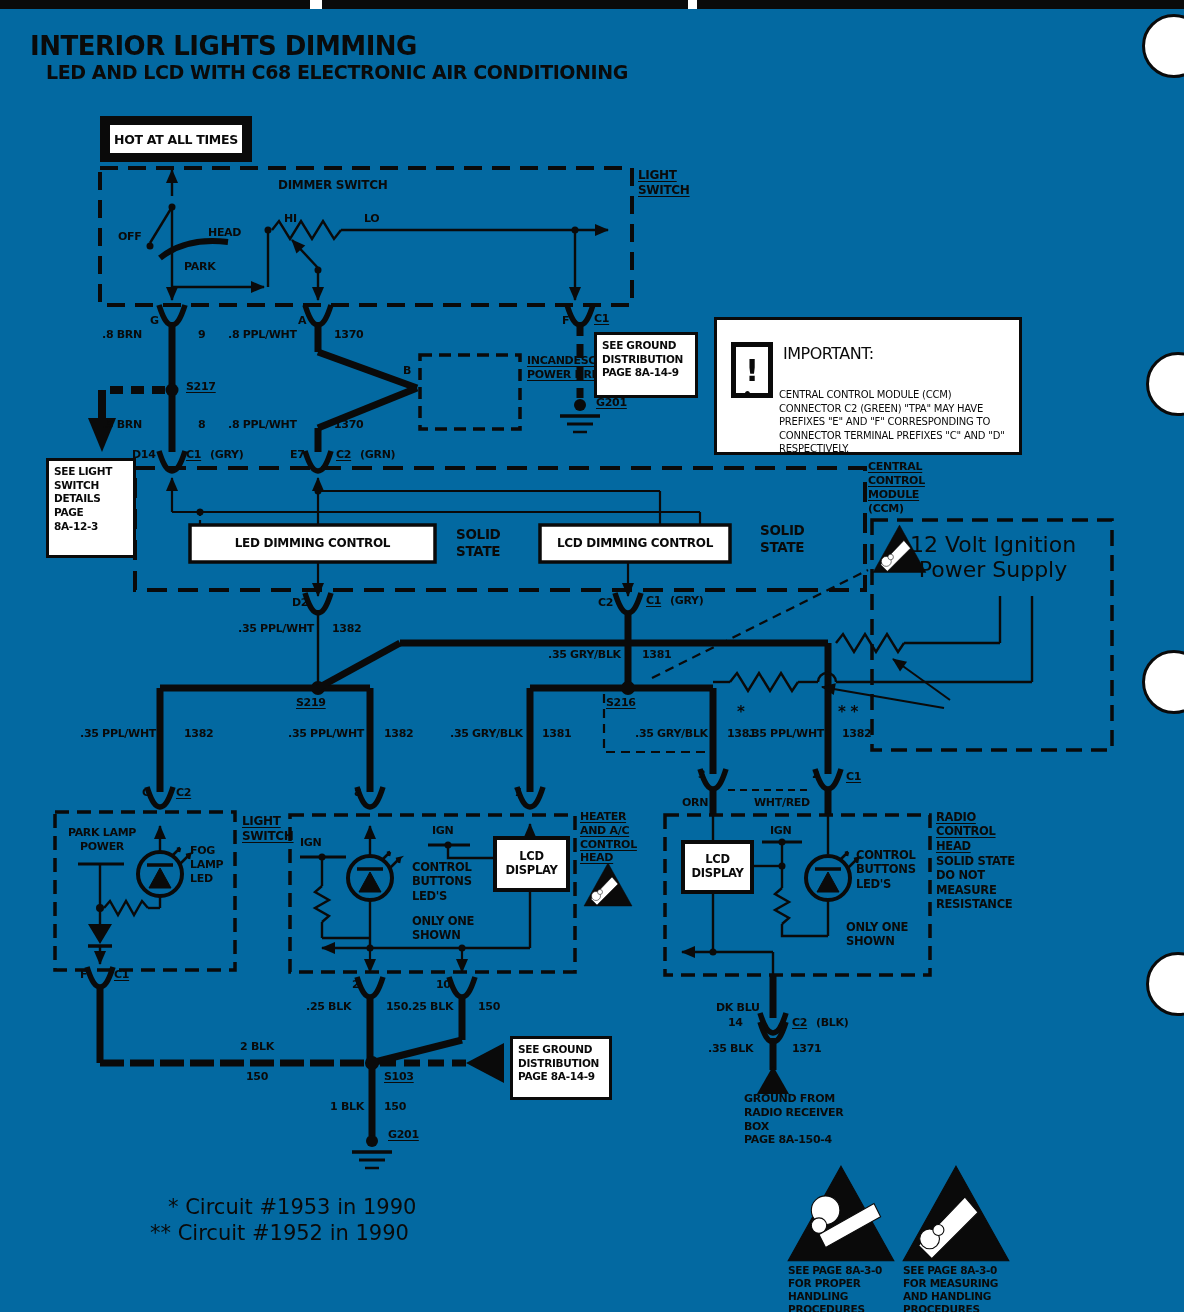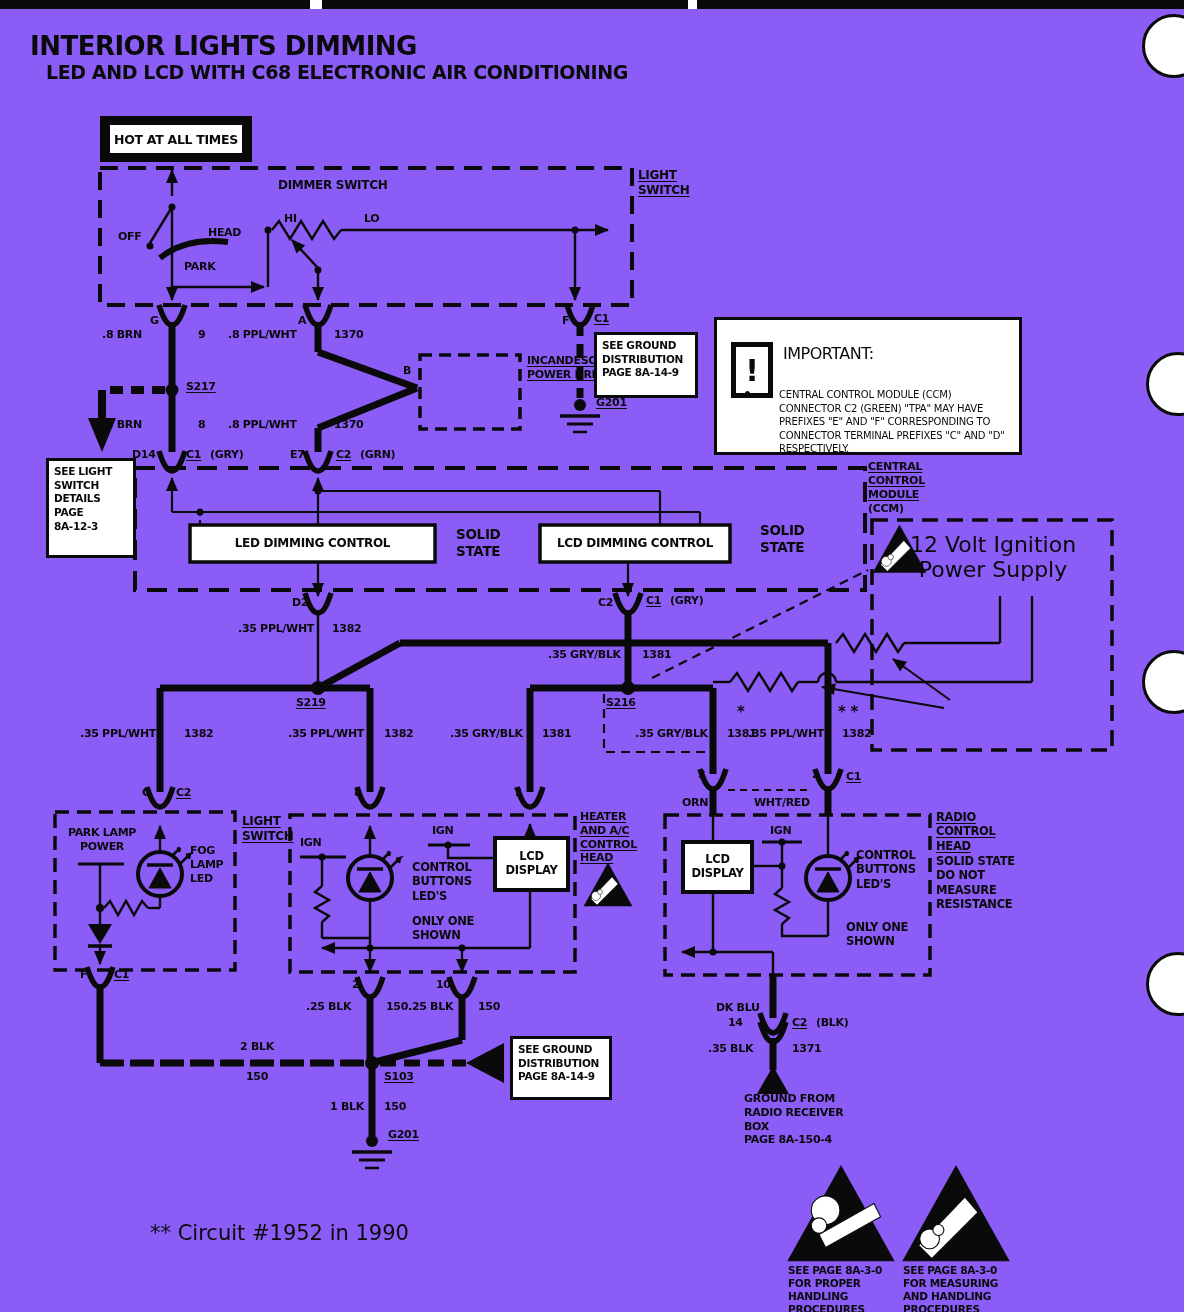--- a/index.html
+++ b/index.html
@@ -1,16 +1,16 @@
 <!DOCTYPE html>
 <html><head>
 <meta charset="utf-8">
 <style>
   html,body{margin:0;padding:0;background:#e8e8e8}
-  .canvas{position:relative;width:1184px;height:1312px;background:#8b5cf6;overflow:hidden;
+  .canvas{position:relative;width:1184px;height:1312px;background:#0369a1;overflow:hidden;
           font-family:"DejaVu Sans",sans-serif;color:#0a0a0a}
   .lbl{position:absolute;font-weight:bold;font-size:11px;letter-spacing:-0.3px;
        white-space:pre-line;line-height:1.25;color:#0a0a0a}
   .u{text-decoration:underline;text-underline-offset:2px}
   .ctr{text-align:center}
   .big{font-weight:normal;font-size:22px;letter-spacing:0;line-height:1.15}
   .note{font-weight:normal;font-size:20px;letter-spacing:0}
   .boxlbl{position:absolute;display:flex;align-items:center;justify-content:center;
           font-weight:bold;font-size:12px;text-align:center;letter-spacing:-0.3px;white-space:pre-line;line-height:1.2}
   .solidbox{position:absolute;border:3px solid #0a0a0a;background:#fff;
@@ -426,20 +426,21 @@
   <div class="lbl" style="left:240px;top:1040px">2 BLK</div>
   <div class="lbl" style="left:246px;top:1070px">150</div>
   <div class="lbl u" style="left:384px;top:1070px">S103</div>
   <div class="solidbox" style="left:510px;top:1036px;width:86px;height:50px">SEE GROUND
 DISTRIBUTION
 PAGE 8A-14-9</div>
   <div class="lbl" style="left:330px;top:1100px">1 BLK</div>
   <div class="lbl" style="left:384px;top:1100px">150</div>
   <div class="lbl u" style="left:388px;top:1128px">G201</div>
 
+  <div class="lbl note" style="left:168px;top:1194px;font-size:21px">* Circuit #1953 in 1990</div>
   <div class="lbl note" style="left:150px;top:1220px;font-size:21px">** Circuit #1952 in 1990</div>
 
   <div class="lbl" style="left:788px;top:1264px;font-size:10.5px">SEE PAGE 8A-3-0
 FOR PROPER
 HANDLING
 PROCEDURES</div>
   <div class="lbl" style="left:903px;top:1264px;font-size:10.5px">SEE PAGE 8A-3-0
 FOR MEASURING
 AND HANDLING
 PROCEDURES</div>

